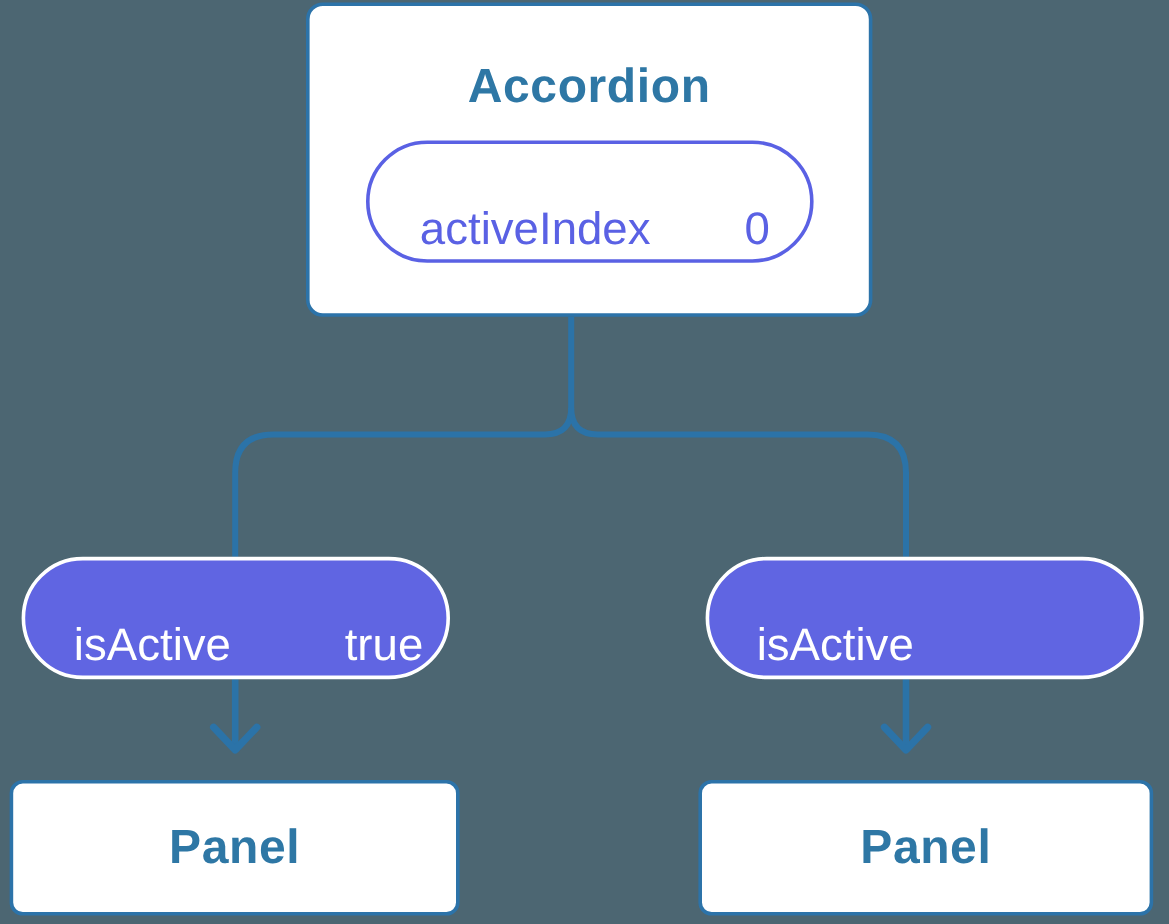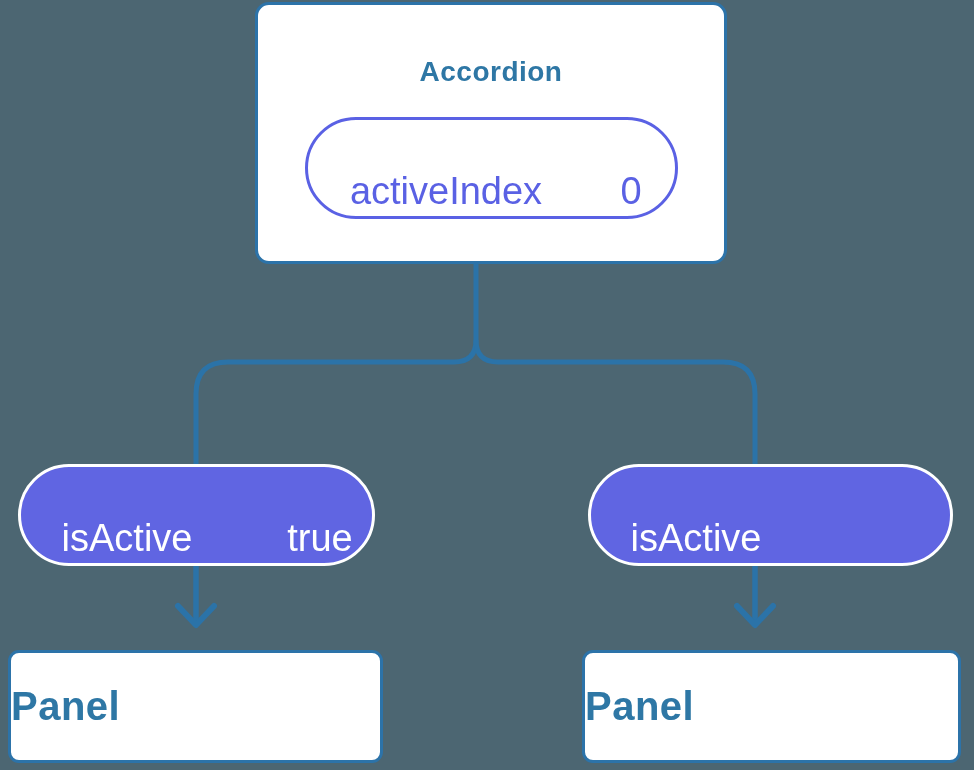--- a/index.html
+++ b/index.html
@@ -53,21 +53,21 @@
     width: 472px; height: 262px;
     background: var(--node-bg);
     border: 3px solid var(--node-border);
     border-radius: 14px;
     display: flex;
     flex-direction: column;
     align-items: center;
   }
   .root-title {
     margin-top: 42px;
-    font-size: 28px;
+    font-size: 40px;
     line-height: 50px;
     font-weight: 600;
     color: var(--heading-text);
     letter-spacing: 0.5px;
   }
   .pill {
     display: flex;
     align-items: flex-end;
     border-radius: 51px;
     overflow: hidden;
@@ -110,20 +110,21 @@
   }
   .panel-node {
     position: absolute;
     top: 650px;
     height: 113px;
     background: var(--node-bg);
     border: 3px solid var(--node-border);
     border-radius: 11px;
     display: flex;
     align-items: center;
+    justify-content: center;
   }
   .panel-node.left  { left: 8px;   width: 375px; }
   .panel-node.right { left: 582px; width: 379px; }
   .panel-label {
     font-size: 40px;
     font-weight: 600;
     color: var(--heading-text);
     letter-spacing: 0.5px;
   }
 </style>

